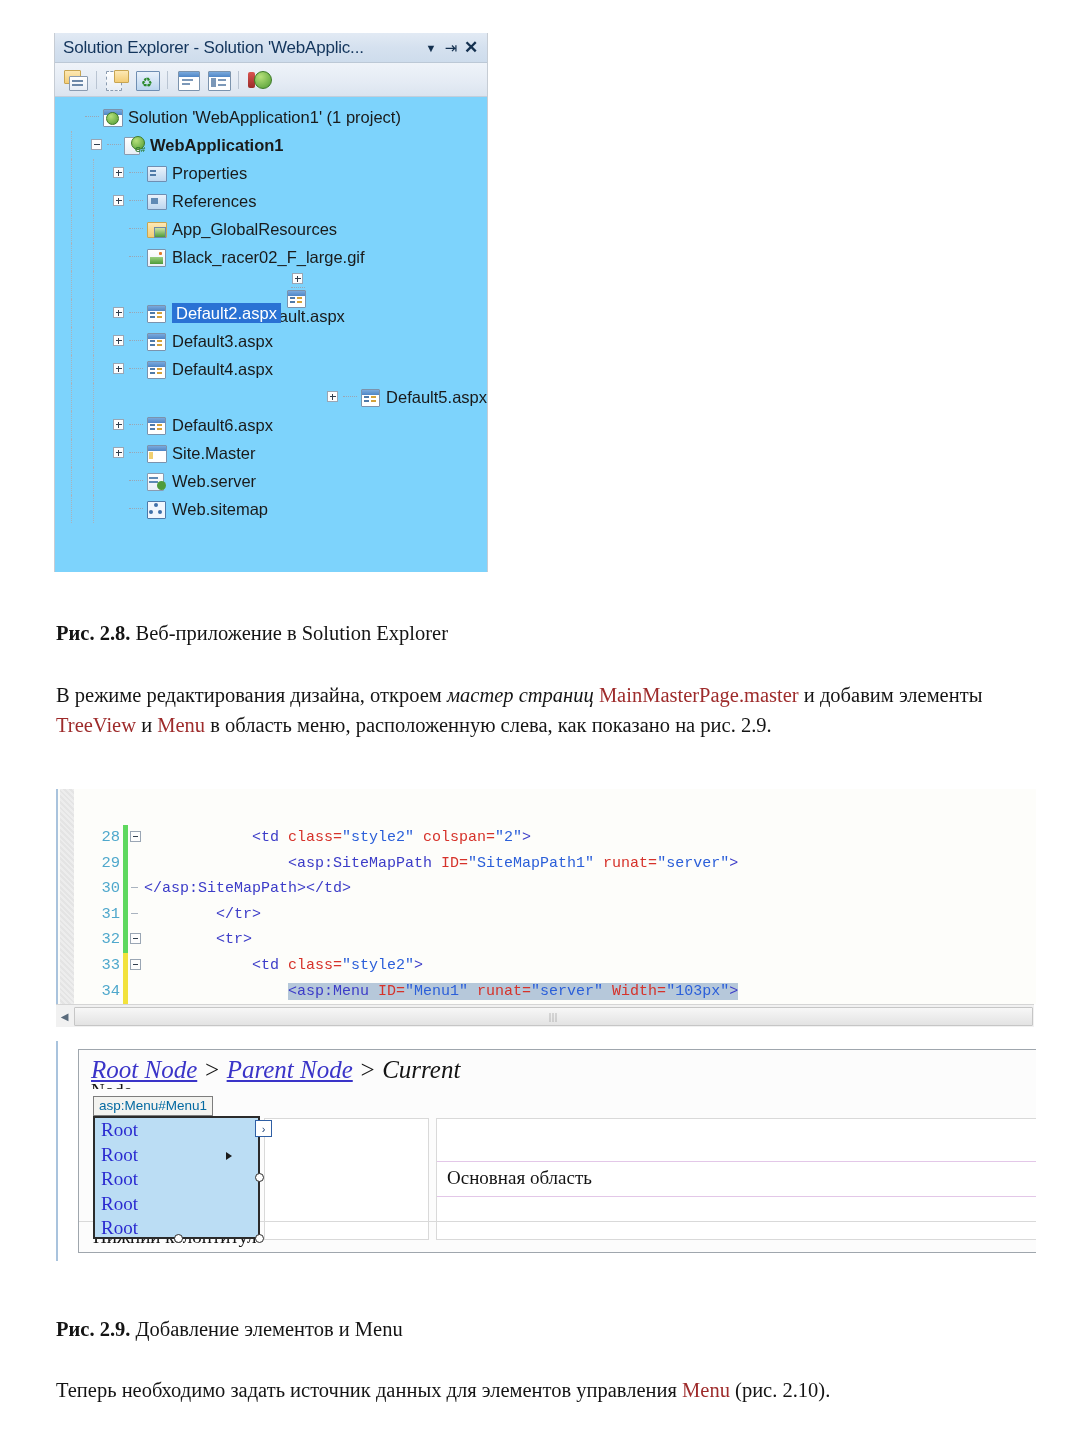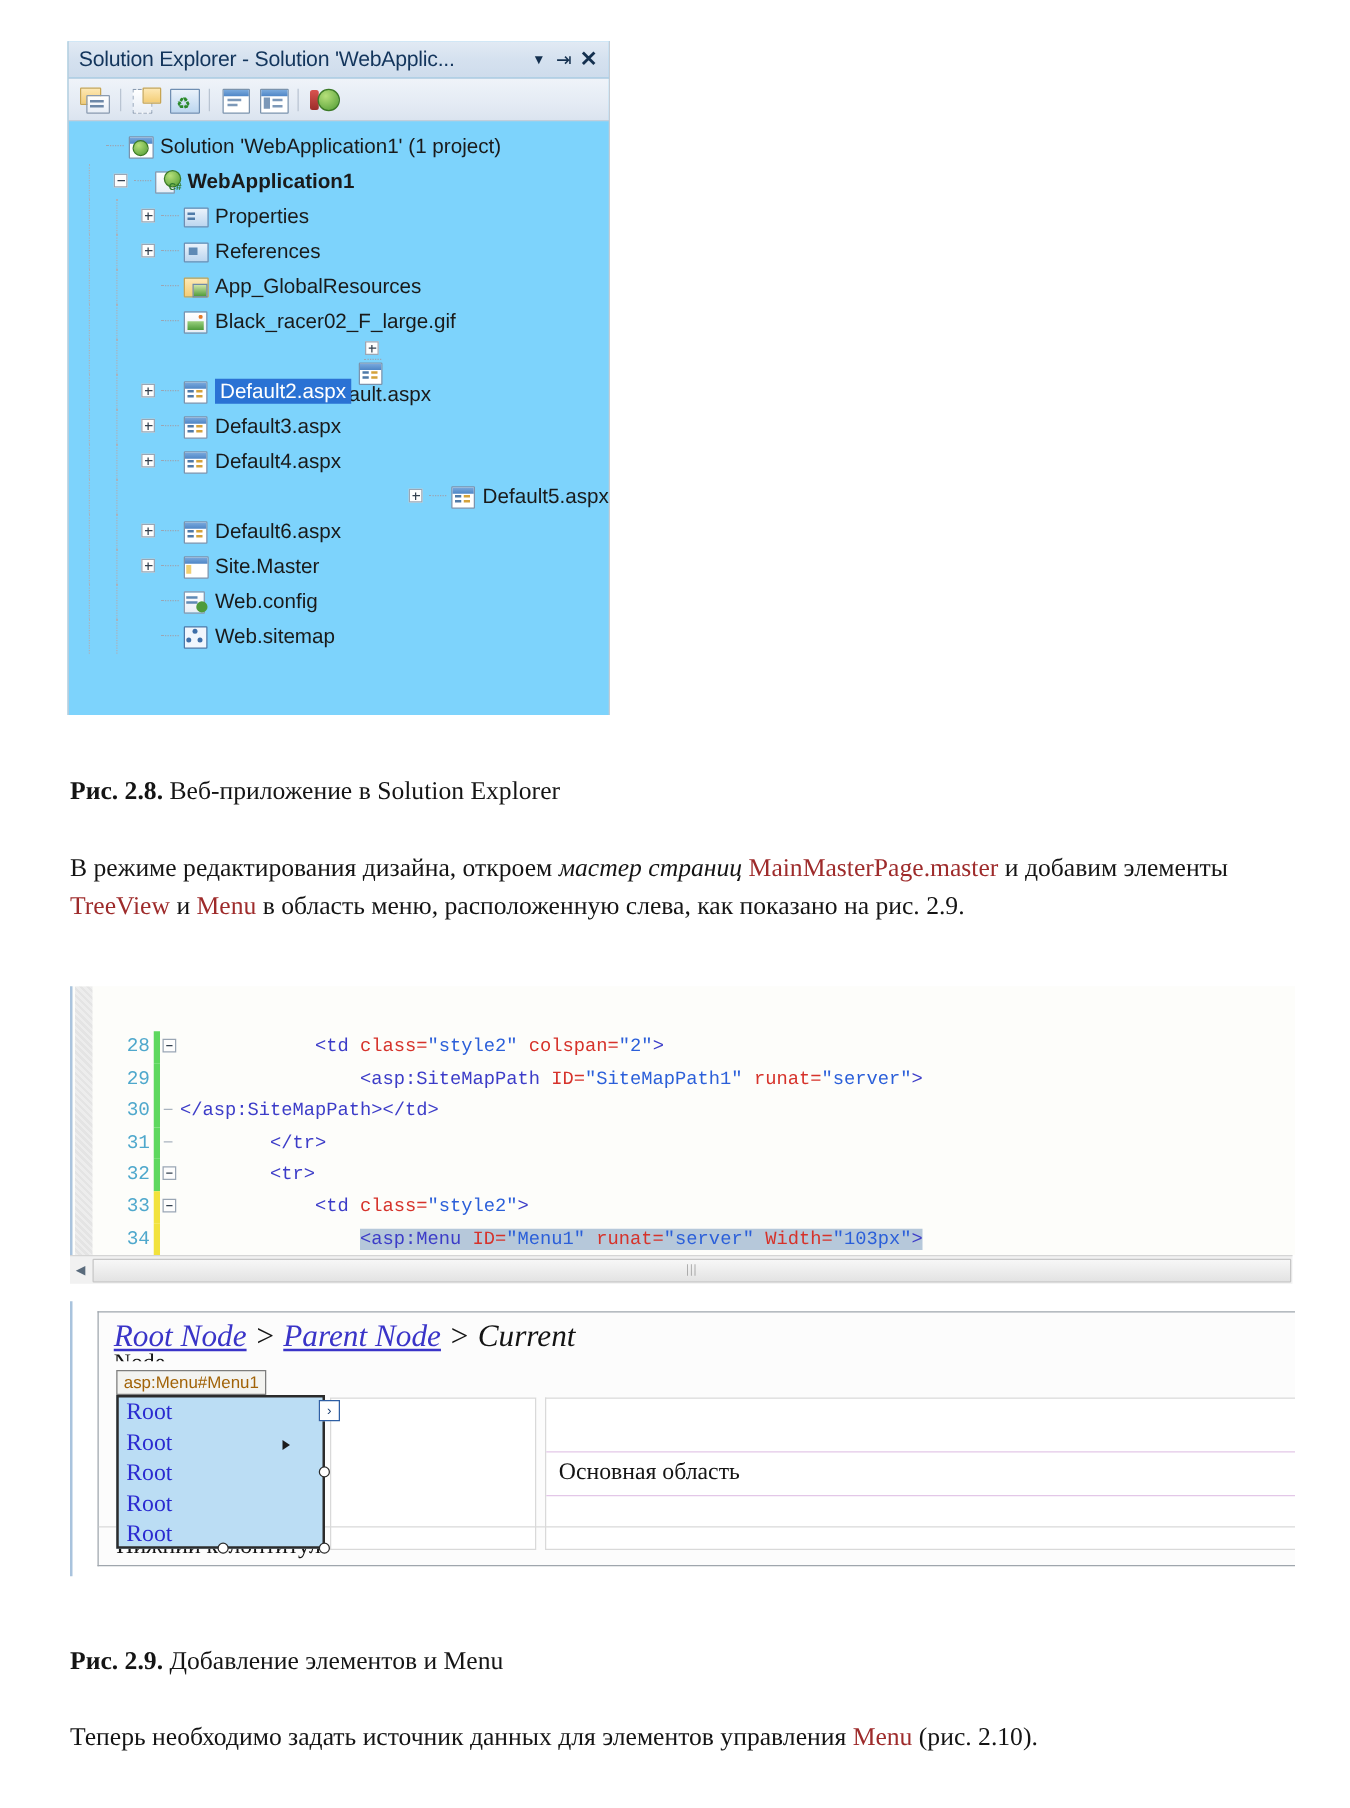--- a/index.html
+++ b/index.html
@@ -173,21 +173,21 @@
   }
   .sm-link{color:#3a34c8;text-decoration:underline;}
   .sm-cut{
     position:absolute;left:12px;top:30px;
     font-family:"Liberation Serif", serif;font-size:19px;color:#141414;
     height:9px;overflow:hidden;
   }
   .tagbadge{
     position:absolute;left:14px;top:46px;
     background:#f3f3f0;border:1px solid #7d7d7d;
-    font-family:"Liberation Sans", sans-serif;font-size:13.5px;color:#a16207;
+    font-family:"Liberation Sans", sans-serif;font-size:13.5px;color:#0369a1;
     padding:1px 5px 2px 5px;white-space:nowrap;z-index:5;
   }
   .menu-ctl{
     position:absolute;left:14px;top:66px;width:167px;height:123px;
     background:#bbddf4;border:2px solid #2b2b2b;box-sizing:border-box;z-index:4;
   }
   .menu-item{
     font-family:"Liberation Serif", serif;font-size:19px;color:#2a2ad0;
     height:24.5px;line-height:24.5px;padding-left:6px;position:relative;
   }
@@ -457,21 +457,21 @@
         <span class="guide" style="left: 16px;"></span>
         <span class="guide" style="left: 38px;"></span>
         <span class="tr-exp"></span>
         <span class="tr-dash"></span>
         <span class="tr-ico">
           <span class="ic ic-page" style="left:1px;top:1px;width:15px;height:16px;"></span>
           <span class="ic-stripe" style="left:3px;top:5px;width:9px;background:#5f8ab5;"></span>
           <span class="ic-stripe" style="left:3px;top:9px;width:9px;background:#5f8ab5;"></span>
           <span style="position:absolute;right:0;bottom:0;width:9px;height:9px;background:#4e9b3a;border-radius:50%;"></span>
         </span>
-        <span class="tr-label">Web.config</span>
+        <span class="tr-label">Web.server</span>
       </div>
       <div class="tr-row" style="padding-left: 56px;">
         <span class="guide" style="left: 16px;"></span>
         <span class="guide" style="left: 38px;"></span>
         <span class="tr-exp"></span>
         <span class="tr-dash"></span>
         <span class="tr-ico">
           <span class="ic ic-people" style="left:1px;top:1px;width:17px;height:16px;"></span>
           <span style="position:absolute;left:8px;top:3px;width:4px;height:4px;background:#3f6fa8;border-radius:50%;"></span>
           <span style="position:absolute;left:3px;top:10px;width:4px;height:4px;background:#3f6fa8;border-radius:50%;"></span>

